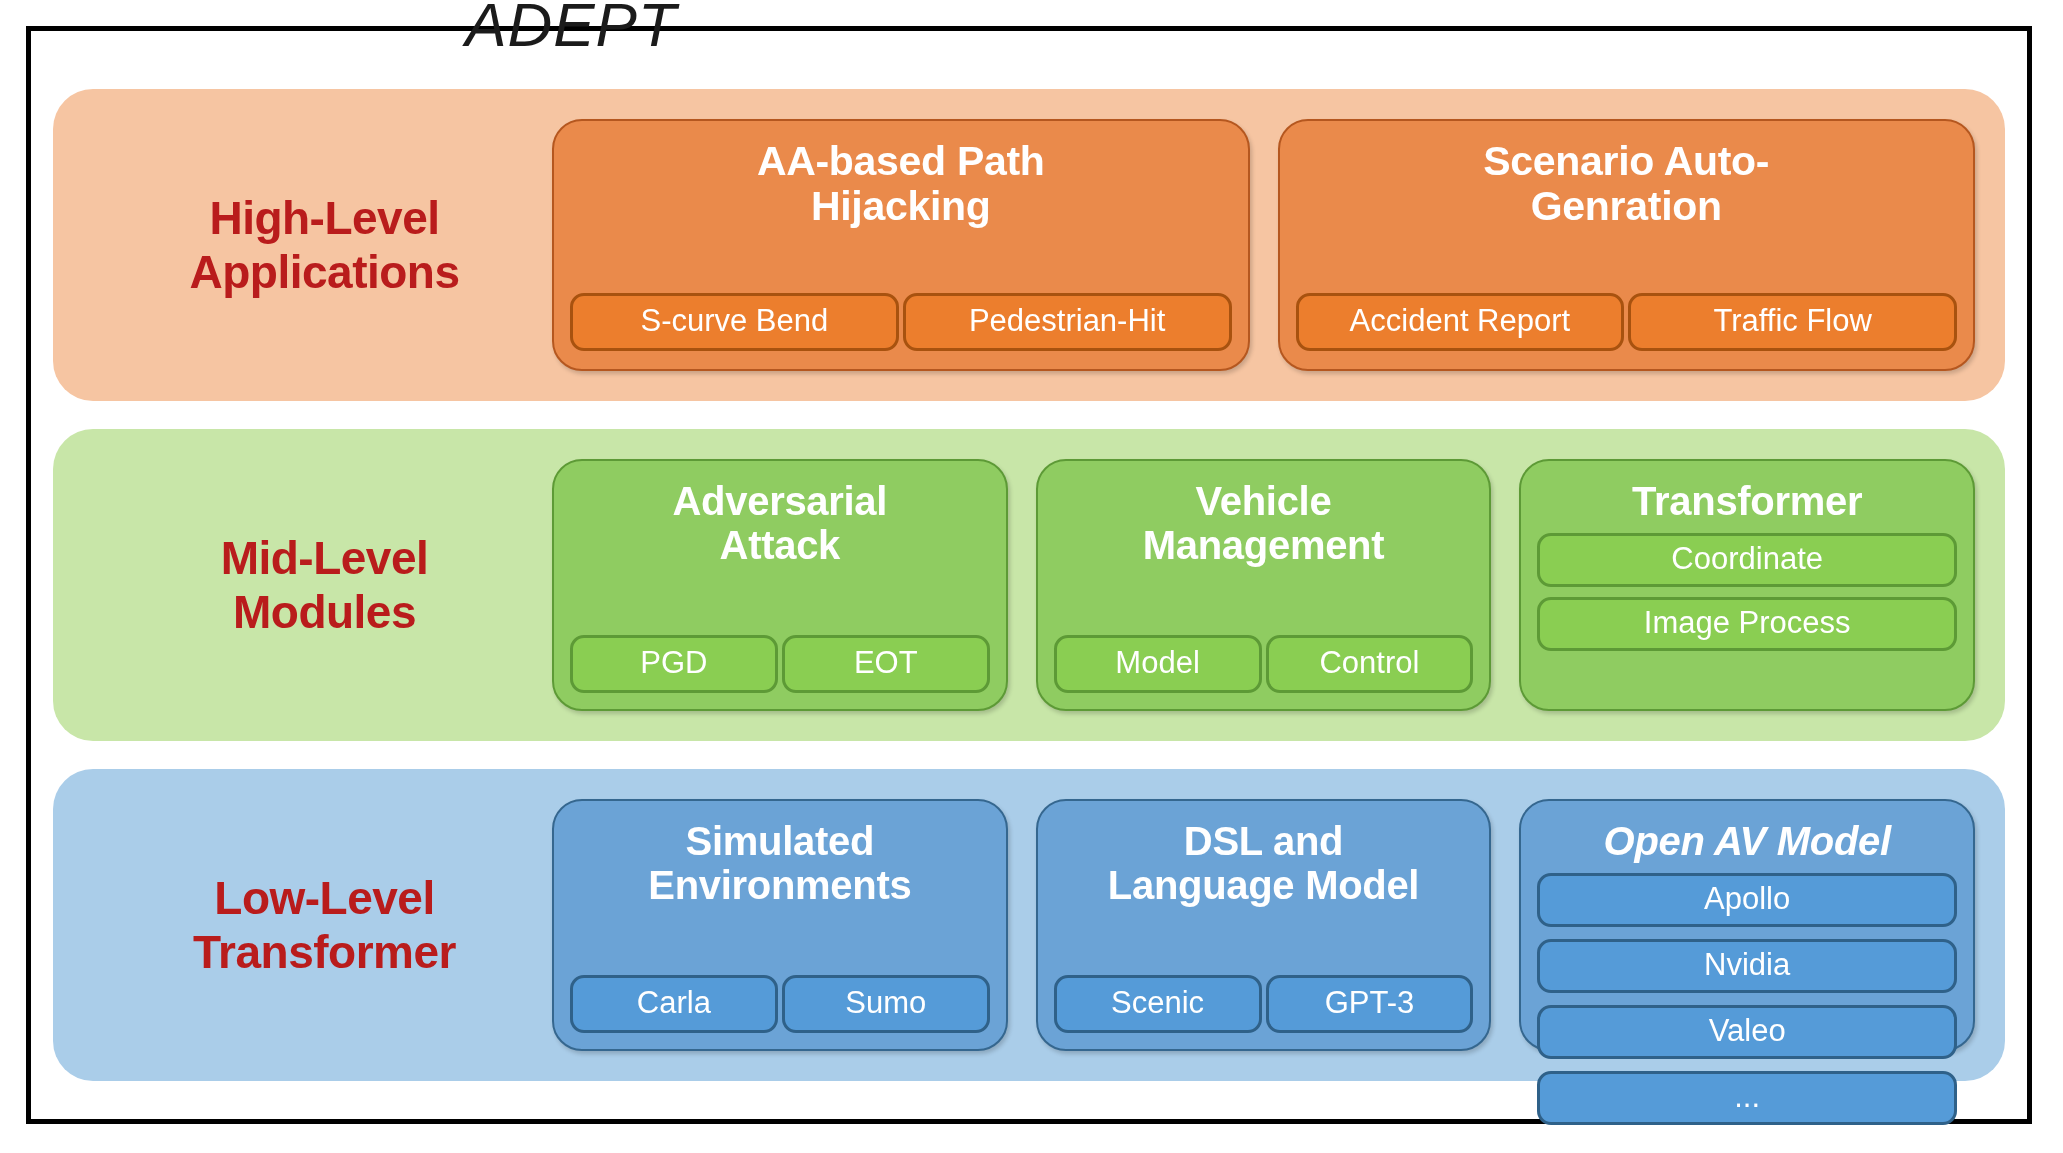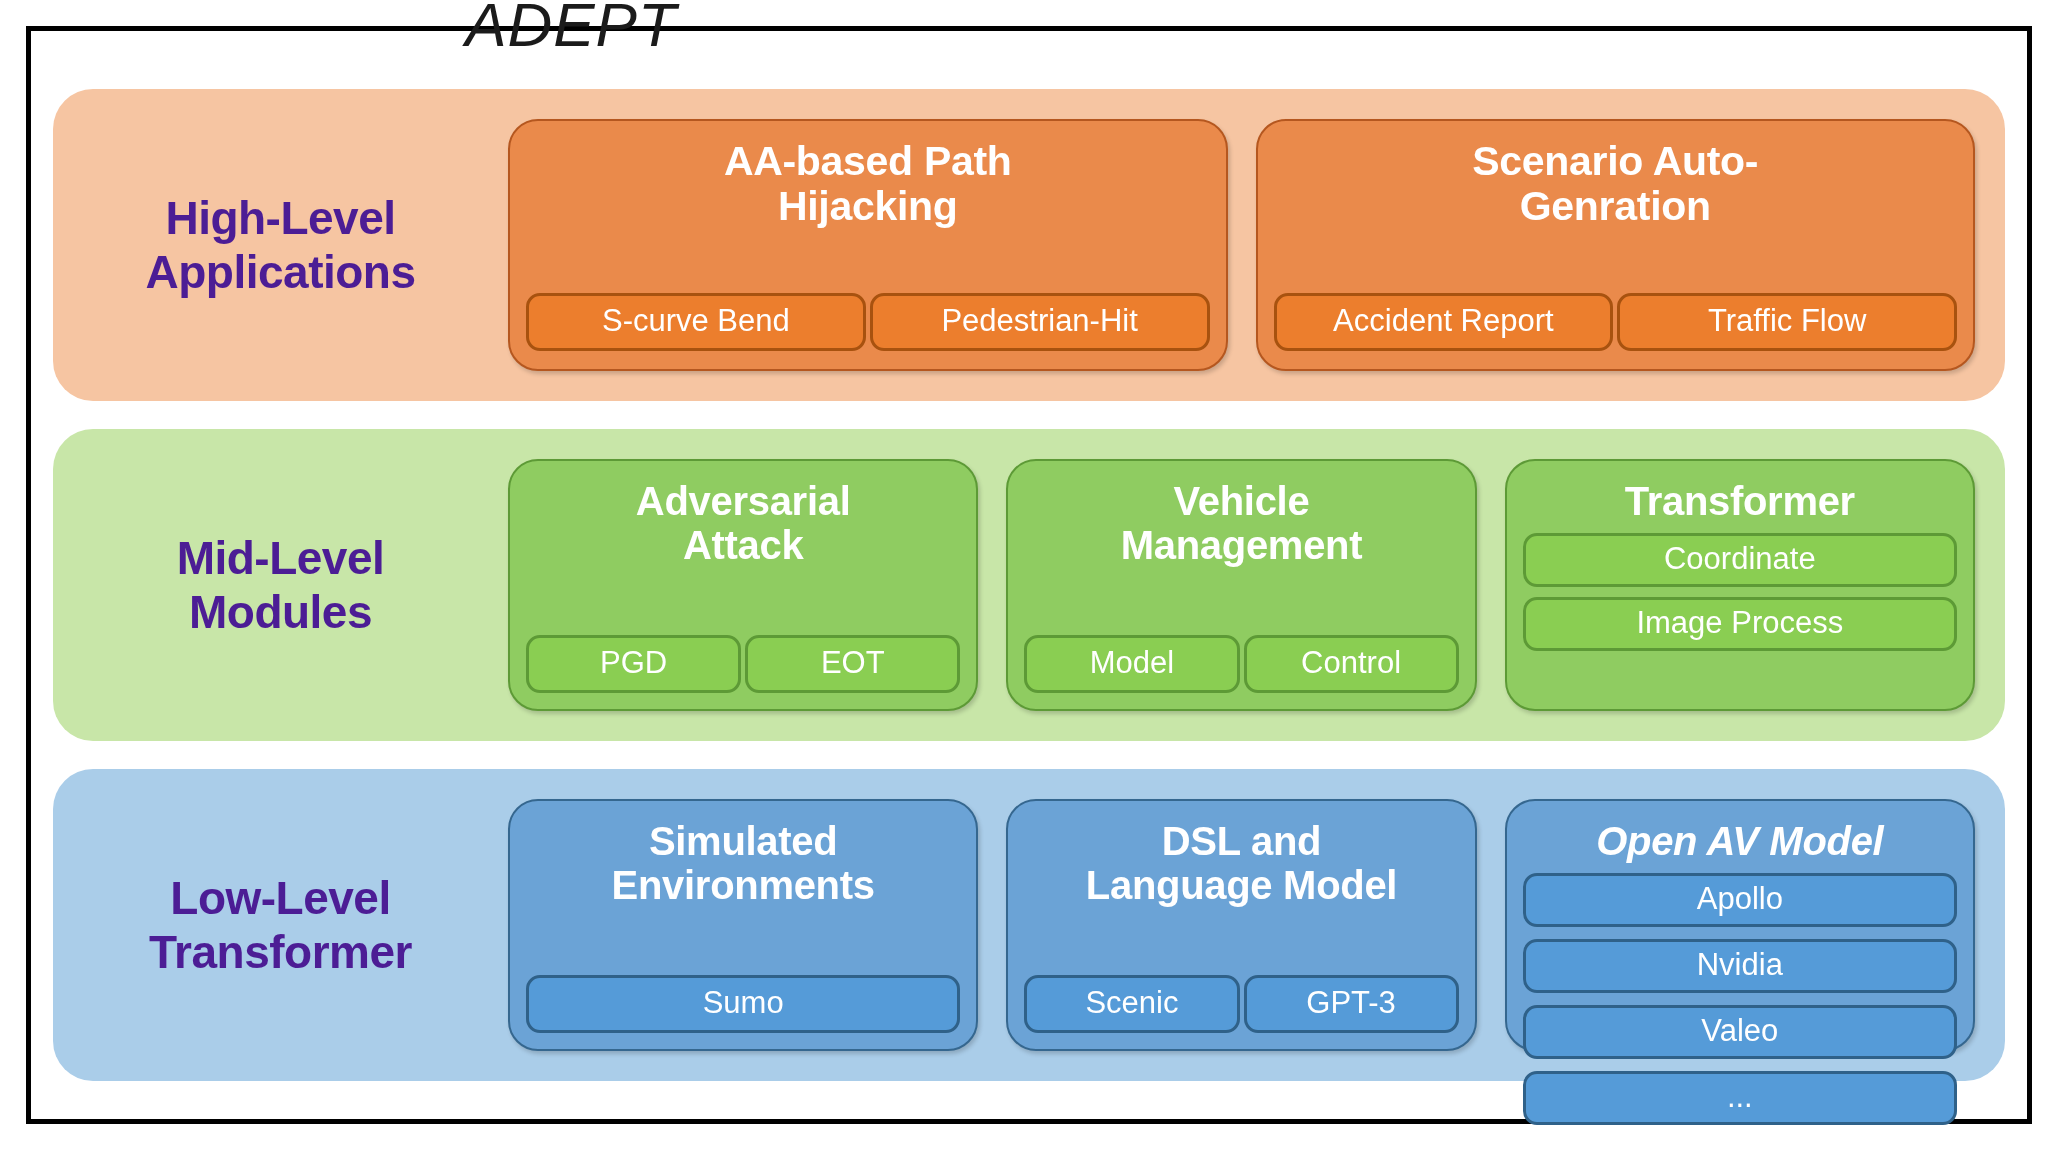--- a/index.html
+++ b/index.html
@@ -56,26 +56,27 @@
   #layer-mid   { top: 398px; height: 312px; background: #c8e6a8; }
   #layer-low   { top: 738px; height: 312px; background: #aacde9; }
 
   .layer-label {
     width: 455px;
     flex: 0 0 455px;
     display: flex;
     flex-direction: column;
     align-items: center;
     justify-content: center;
-    color: #4c1d95;
+    color: #b91c1c;
     font-weight: bold;
     font-size: 46px;
     line-height: 1.18;
     text-align: left;
     letter-spacing: -0.5px;
+    padding-left: 44px;
   }
 
   .cards {
     flex: 1 1 auto;
     display: flex;
     align-items: stretch;
     padding: 30px 30px 30px 0;
     box-sizing: border-box;
     gap: 28px;
   }
@@ -104,21 +105,21 @@
     letter-spacing: -0.3px;
     font-size: 40px;
     margin-bottom: auto;
     padding-top: 4px;
   }
 
   .pill-row {
     display: flex;
     gap: 4px;
     width: 100%;
-    justify-content: flex-start;
+    justify-content: flex-end;
     align-items: stretch;
   }
   .pill-col {
     display: flex;
     flex-direction: column;
     gap: 10px;
     width: 100%;
     align-items: stretch;
   }
   .pill-grid {
@@ -244,20 +245,21 @@
       <span>Transformer</span>
     </div>
     <div class="cards">
 
       <div class="card card-blue">
         <div class="card-title">
           <span>Simulated</span><br>
           <span>Environments</span>
         </div>
         <div class="pill-row">
+          <div class="pill pill-blue">Carla</div>
           <div class="pill pill-blue">Sumo</div>
         </div>
       </div>
 
       <div class="card card-blue">
         <div class="card-title">
           <span>DSL and</span><br>
           <span>Language Model</span>
         </div>
         <div class="pill-row">

